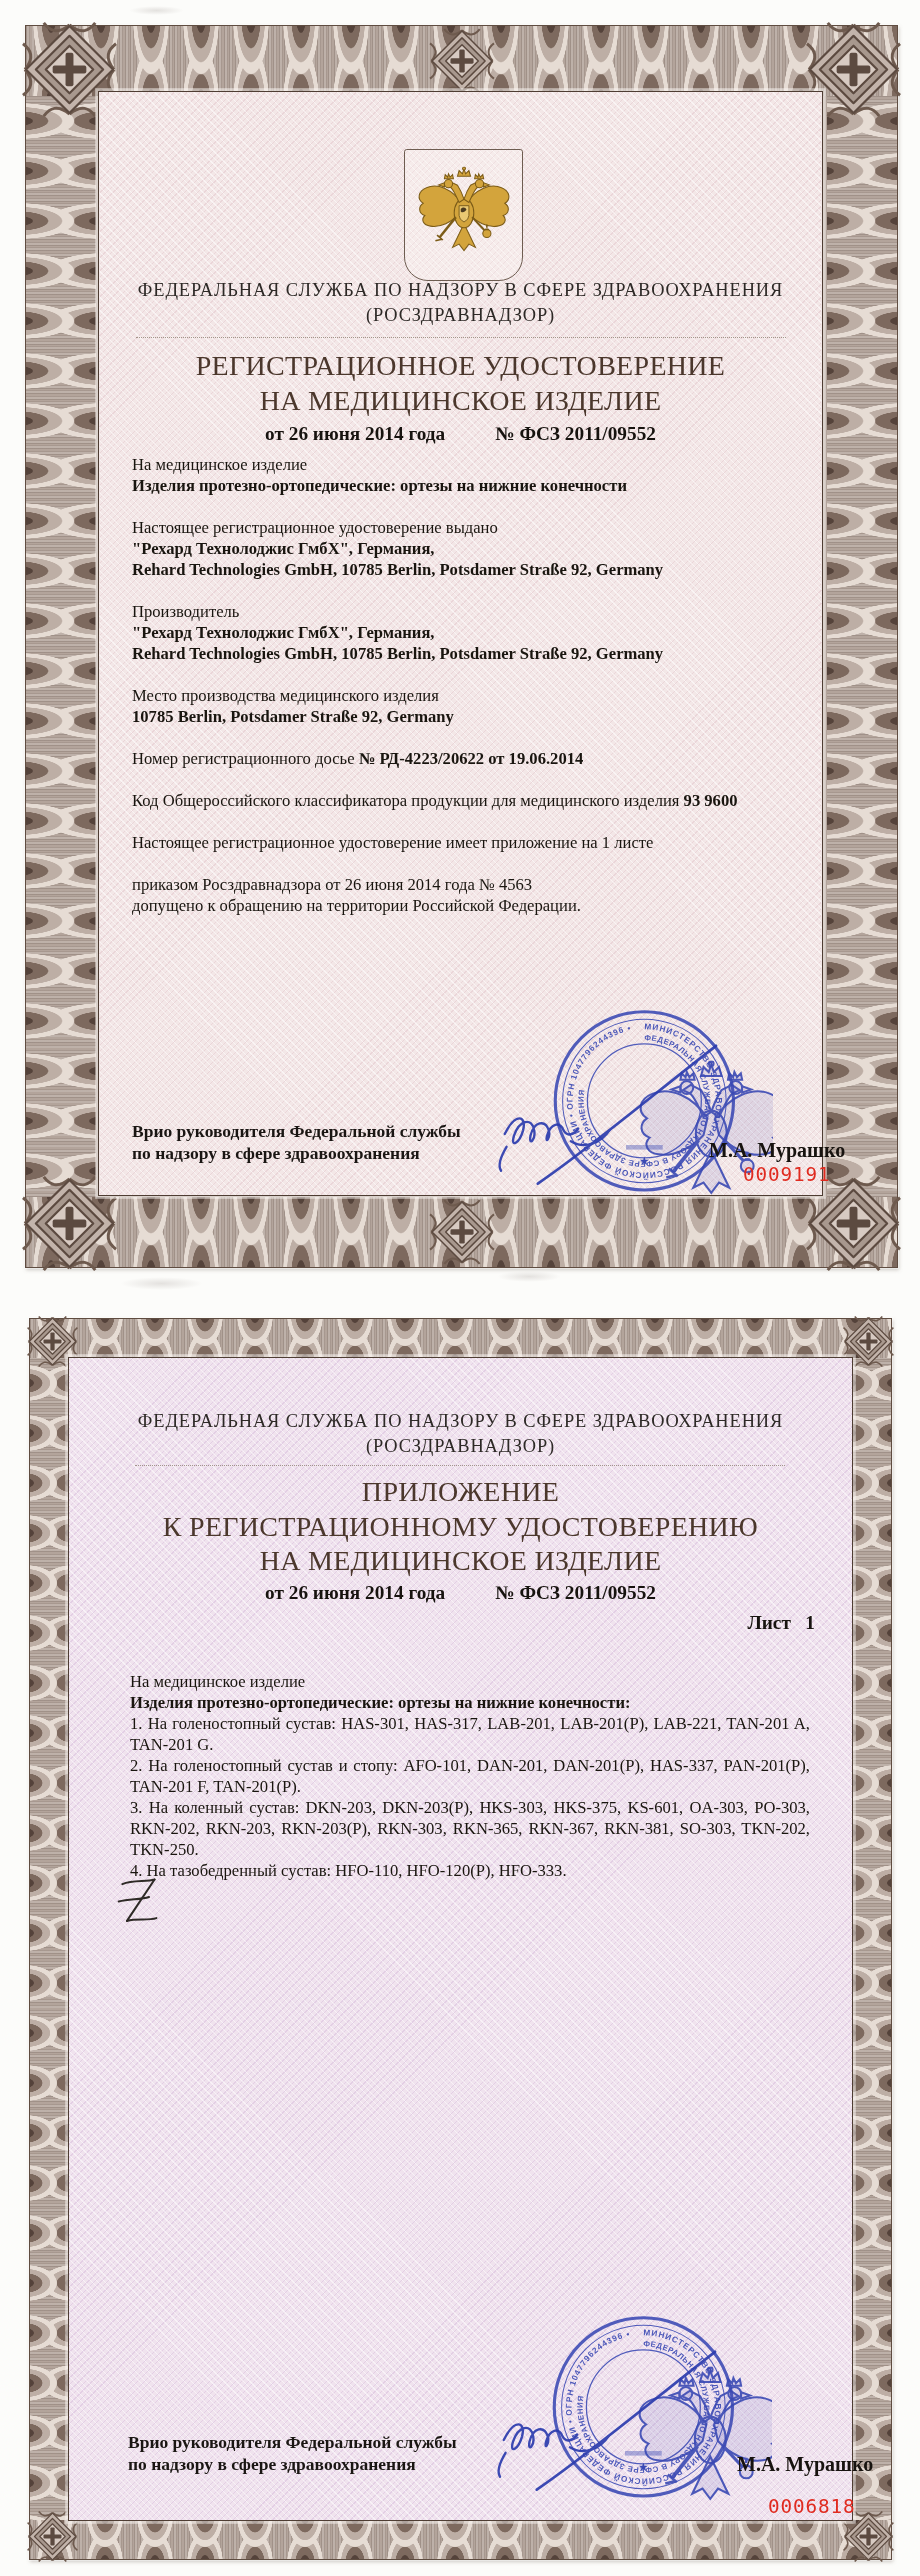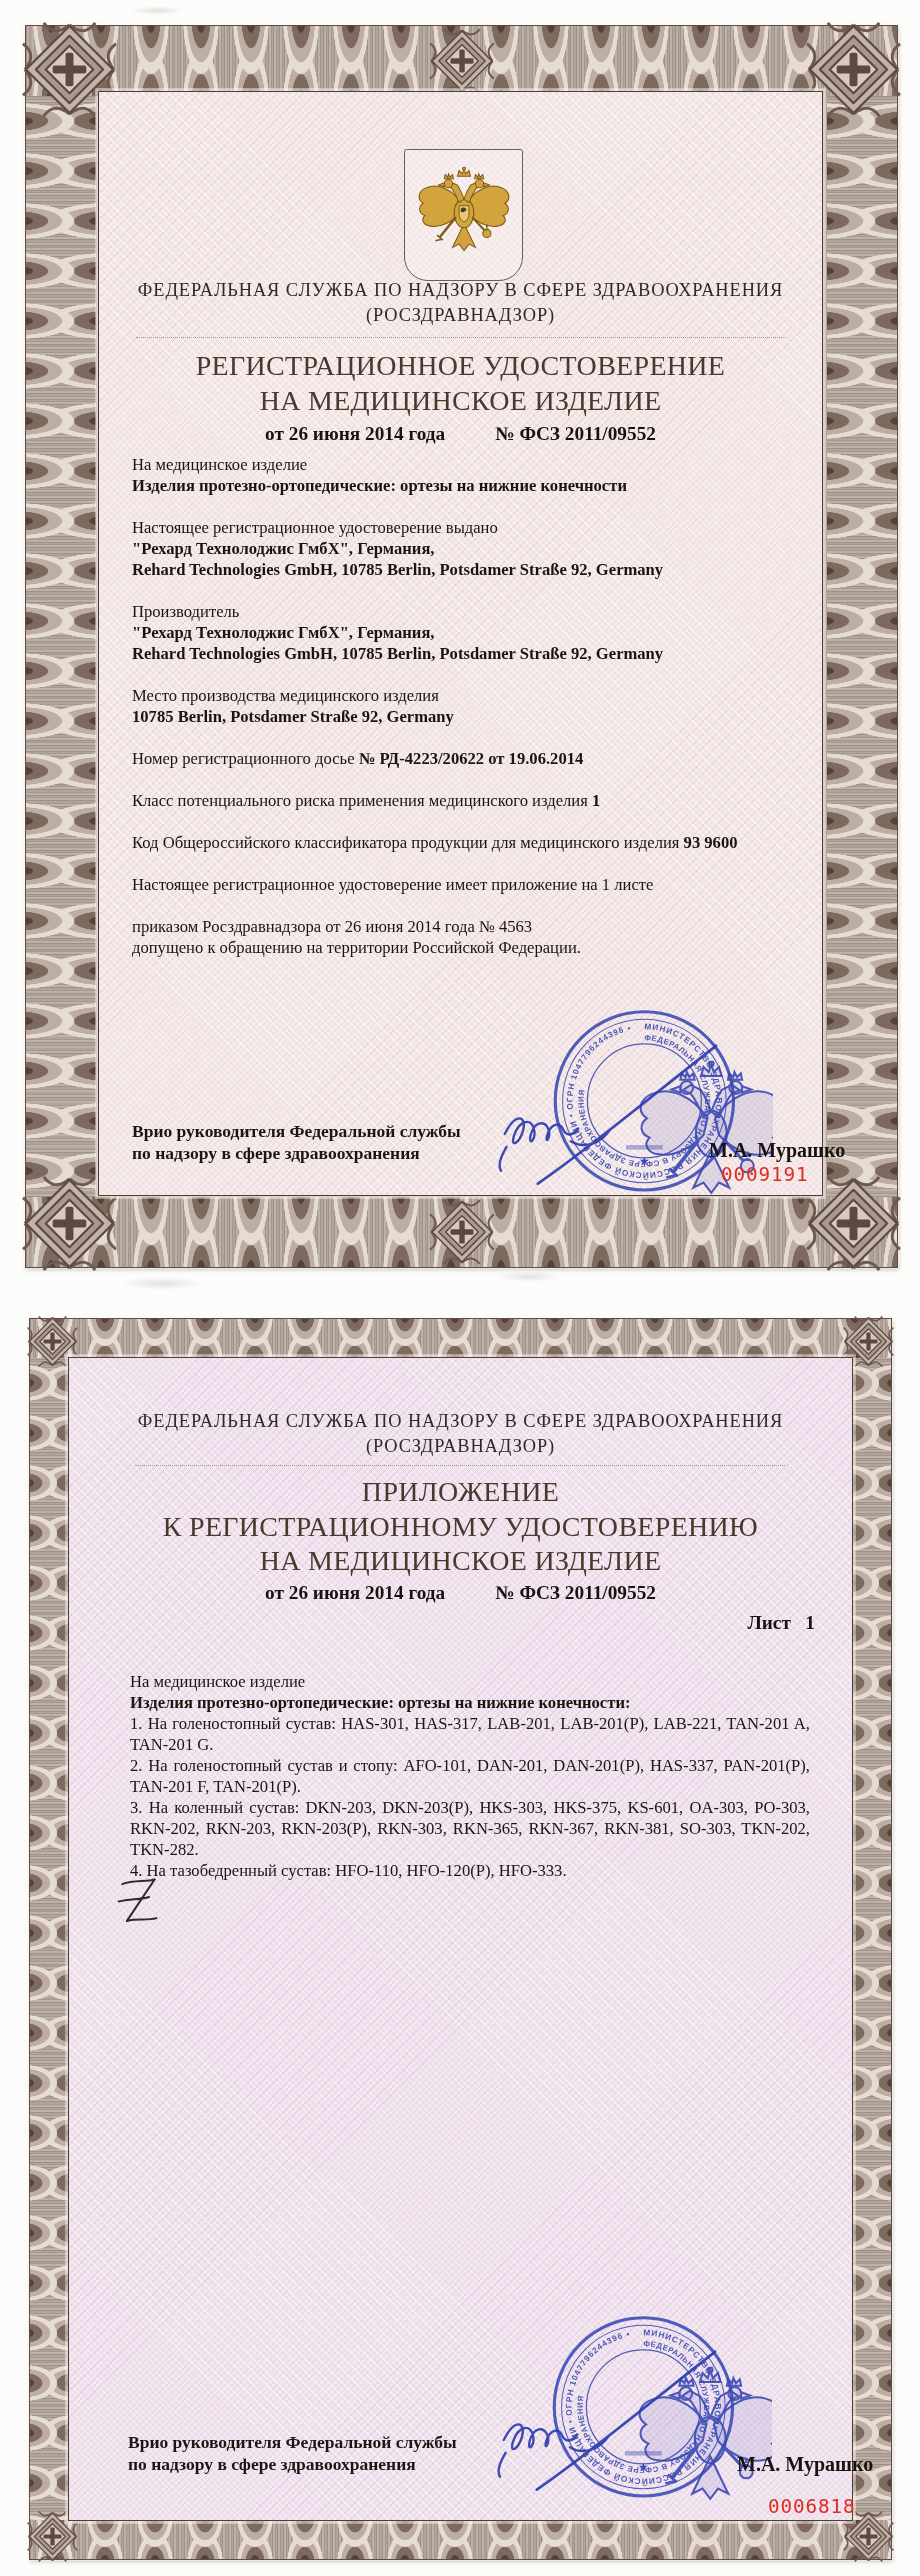--- a/index.html
+++ b/index.html
@@ -174,21 +174,20 @@
         <div class="b">Изделия протезно-ортопедические: ортезы на нижние конечности</div>
         <div class="g">Настоящее регистрационное удостоверение выдано</div>
         <div class="b">"Рехард Технолоджис ГмбХ", Германия,</div>
         <div class="b">Rehard Technologies GmbH, 10785 Berlin, Potsdamer Straße 92, Germany</div>
         <div class="g">Производитель</div>
         <div class="b">"Рехард Технолоджис ГмбХ", Германия,</div>
         <div class="b">Rehard Technologies GmbH, 10785 Berlin, Potsdamer Straße 92, Germany</div>
         <div class="g">Место производства медицинского изделия</div>
         <div class="b">10785 Berlin, Potsdamer Straße 92, Germany</div>
         <div class="g"><span>Номер регистрационного досье </span><span class="b">№ РД-4223/20622 от 19.06.2014</span></div>
-        <div class="g"><span>Класс потенциального риска применения медицинского изделия </span><span class="b">1</span></div>
         <div class="g"><span>Код Общероссийского классификатора продукции для медицинского изделия </span><span class="b">93 9600</span></div>
         <div class="g">Настоящее регистрационное удостоверение имеет приложение на 1 листе</div>
         <div class="g">приказом Росздравнадзора от 26 июня 2014 года № 4563</div>
         <div>допущено к обращению на территории Российской Федерации.</div>
       </div>
 
       <div class="sigtitle" style="left:33px;top:1028px;width:368px">
         <div>Врио руководителя Федеральной службы</div>
         <div>по надзору в сфере здравоохранения</div>
       </div>
@@ -214,21 +213,21 @@
         <text x="180" y="186" text-anchor="middle" font-size="13" fill="#3a49b4">★</text>
         <g fill="none" stroke="#2c3cae" stroke-width="2.6" stroke-linecap="round" opacity="0.92">
           <path d="M28,152 C40,128 52,132 48,148 C44,162 34,168 38,154 C44,136 58,134 60,148 C62,158 54,166 56,154 C60,138 72,136 76,148 C78,156 72,164 74,154 C78,140 88,138 92,148 C96,156 104,152 108,146"></path>
           <path d="M30,166 C24,176 20,186 24,192"></path>
           <path d="M100,160 C116,170 134,160 142,148"></path>
           <path d="M64,206 C120,168 196,104 258,56" stroke-width="3"></path>
         </g>
       </svg>
 
       <div class="name" style="left:566px;top:1047px">М.А. Мурашко</div>
-      <div class="serial" style="left:622px;top:1071px">0009191</div>
+      <div class="serial" style="left:644px;top:1071px">0009191</div>
     </div>
   </section>
 
   <div class="smudge" style="left:120px;top:1277px;width:83px;height:13px"></div>
   <div class="smudge" style="left:497px;top:1271px;width:64px;height:11px"></div>
   <div class="smudge" style="left:129px;top:5.5px;width:55px;height:9.2px"></div>
 
   <section class="cert cert2">
     <div class="bs t"></div>
     <div class="bs b"></div>
@@ -264,21 +263,21 @@
       <div class="sheet" style="right:37px;top:254px">
         <span>Лист</span>&nbsp;&nbsp;&nbsp;<span>1</span>
       </div>
 
       <div class="body" style="left:61px;right:42px;top:313px">
         <div>На медицинское изделие</div>
         <div class="b">Изделия протезно-ортопедические: ортезы на нижние конечности:</div>
         <div>
             <div class="item">1. На голеностопный сустав: HAS-301, HAS-317, LAB-201, LAB-201(P), LAB-221, TAN-201 A, TAN-201 G.</div>
             <div class="item">2. На голеностопный сустав и стопу: AFO-101, DAN-201, DAN-201(P), HAS-337, PAN-201(P), TAN-201 F, TAN-201(P).</div>
-            <div class="item">3. На коленный сустав: DKN-203, DKN-203(P), HKS-303, HKS-375, KS-601, OA-303, PO-303, RKN-202, RKN-203, RKN-203(P), RKN-303, RKN-365, RKN-367, RKN-381, SO-303, TKN-202, TKN-282.</div>
+            <div class="item">3. На коленный сустав: DKN-203, DKN-203(P), HKS-303, HKS-375, KS-601, OA-303, PO-303, RKN-202, RKN-203, RKN-203(P), RKN-303, RKN-365, RKN-367, RKN-381, SO-303, TKN-202, TKN-250.</div>
             <div class="item">4. На тазобедренный сустав: HFO-110, HFO-120(P), HFO-333.</div>
           </div>
       </div>
 
       <svg class="zmark" style="left:46px;top:515px" viewBox="0 0 50 64">
           <use href="#zpath"></use>
         </svg>
 
       <div class="sigtitle" style="left:59px;top:1073px;width:368px">
         <div>Врио руководителя Федеральной службы</div>

